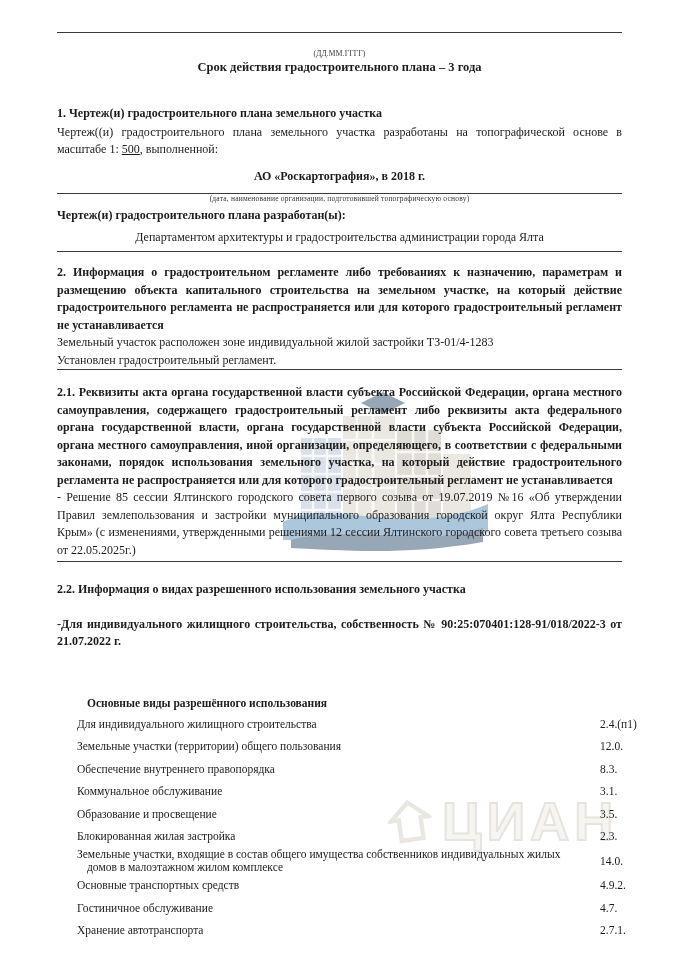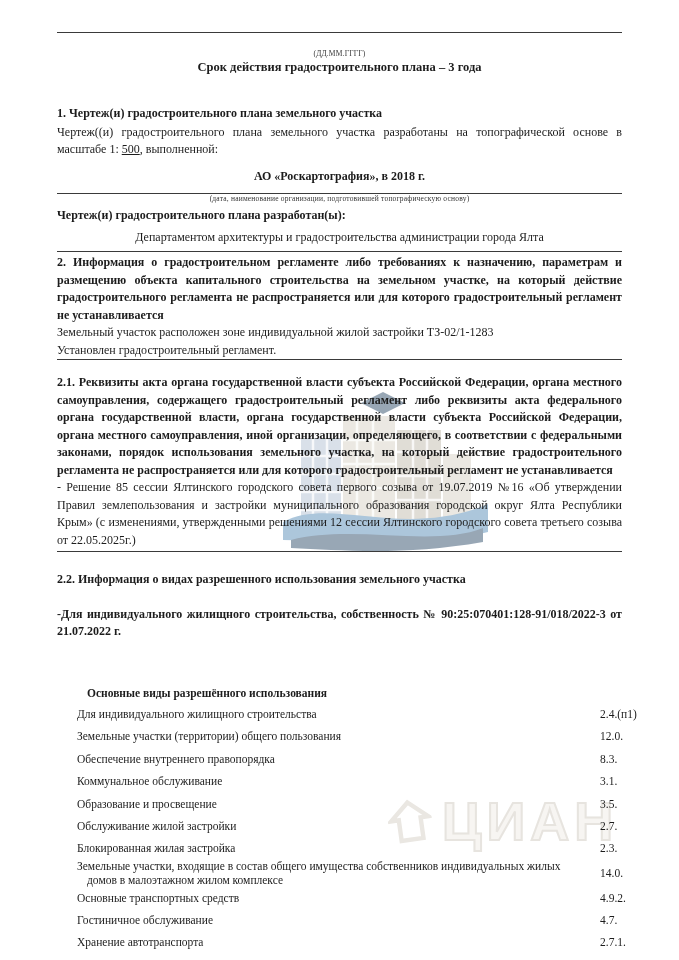--- a/index.html
+++ b/index.html
@@ -34,21 +34,21 @@
 
   
   .sp-top        { height:32px; }
   .hdr-caption   { margin-top:16px; }
   .hdr-title     { }
   .sec1-head     { margin-top:30px; }
   .sec1-para     { margin-top:1px; }
   .sec1-org      { margin-top:9px; margin-bottom:8px; }
   .sec1-devhead  { margin-top:3px; }
   .sec1-devby    { margin-top:4px; margin-bottom:5px; }
-  .sec2-block    { margin-top:1px; padding-top:1px; }
+  .sec2-block    { margin-top:1px; padding-top:11px; }
   .sec21-block   { margin-top:14px; }
   .rule-after-21 { margin-top:2px; }
   .sec22-head    { margin-top:19px; }
   .sec22-para    { margin-top:17px; }
   .usage-table   { margin-top:42px; }
 
   
   .trow {
     display:flex; align-items:center;
     min-height:22.4px;
@@ -128,21 +128,21 @@
     <div class="line center bold sec1-org">АО «Роскартография», в 2018 г.</div>
     <hr class="rule">
     <div class="caption">(дата, наименование организации, подготовившей топографическую основу)</div>
 
     <div class="sec-head sec1-devhead">Чертеж(и) градостроительного плана разработан(ы):</div>
     <div class="line center sec1-devby">Департаментом архитектуры и градостроительства администрации города Ялта</div>
 
     <hr class="rule">
     <div class="sec2-block">
       <p class="just bold">2. Информация о градостроительном регламенте либо требованиях к назначению, параметрам и размещению объекта капитального строительства на земельном участке, на который действие градостроительного регламента не распространяется или для которого градостроительный регламент не устанавливается</p>
-      <p class="just">Земельный участок расположен зоне индивидуальной жилой застройки ТЗ-02/1-1283</p>
+      <p class="just">Земельный участок расположен зоне индивидуальной жилой застройки ТЗ-01/4-1283</p>
       <p class="just">Установлен градостроительный регламент.</p>
     </div>
     <hr class="rule">
 
     <div class="sec21-block">
       <p class="just bold">2.1. Реквизиты акта органа государственной власти субъекта Российской Федерации, органа местного самоуправления, содержащего градостроительный регламент либо реквизиты акта федерального органа государственной власти, органа государственной власти субъекта Российской Федерации, органа местного самоуправления, иной организации, определяющего, в соответствии с федеральными законами, порядок использования земельного участка, на который действие градостроительного регламента не распространяется или для которого градостроительный регламент не устанавливается</p>
       <p class="just">- Решение 85 сессии Ялтинского городского совета первого созыва от 19.07.2019 №16 «Об утверждении Правил землепользования и застройки муниципального образования городской округ Ялта Республики Крым» (с изменениями, утвержденными решениями 12 сессии Ялтинского городского совета третьего созыва от 22.05.2025г.)</p>
     </div>
     <hr class="rule rule-after-21">
 
@@ -166,24 +166,20 @@
       </div>
       <div class="trow">
         <span class="tlabel">Коммунальное обслуживание</span>
         <span class="tcode">3.1.</span>
       </div>
       <div class="trow">
         <span class="tlabel">Образование и просвещение</span>
         <span class="tcode">3.5.</span>
       </div>
       <div class="trow">
-        <span class="tlabel">Обслуживание жилой застройки</span>
-        <span class="tcode">2.7.</span>
-      </div>
-      <div class="trow">
         <span class="tlabel">Блокированная жилая застройка</span>
         <span class="tcode">2.3.</span>
       </div>
       <div class="trow">
         <span class="tlabel">Земельные участки, входящие в состав общего имущества собственников индивидуальных жилых домов в малоэтажном жилом комплексе</span>
         <span class="tcode">14.0.</span>
       </div>
 
 
       <div class="trow">

